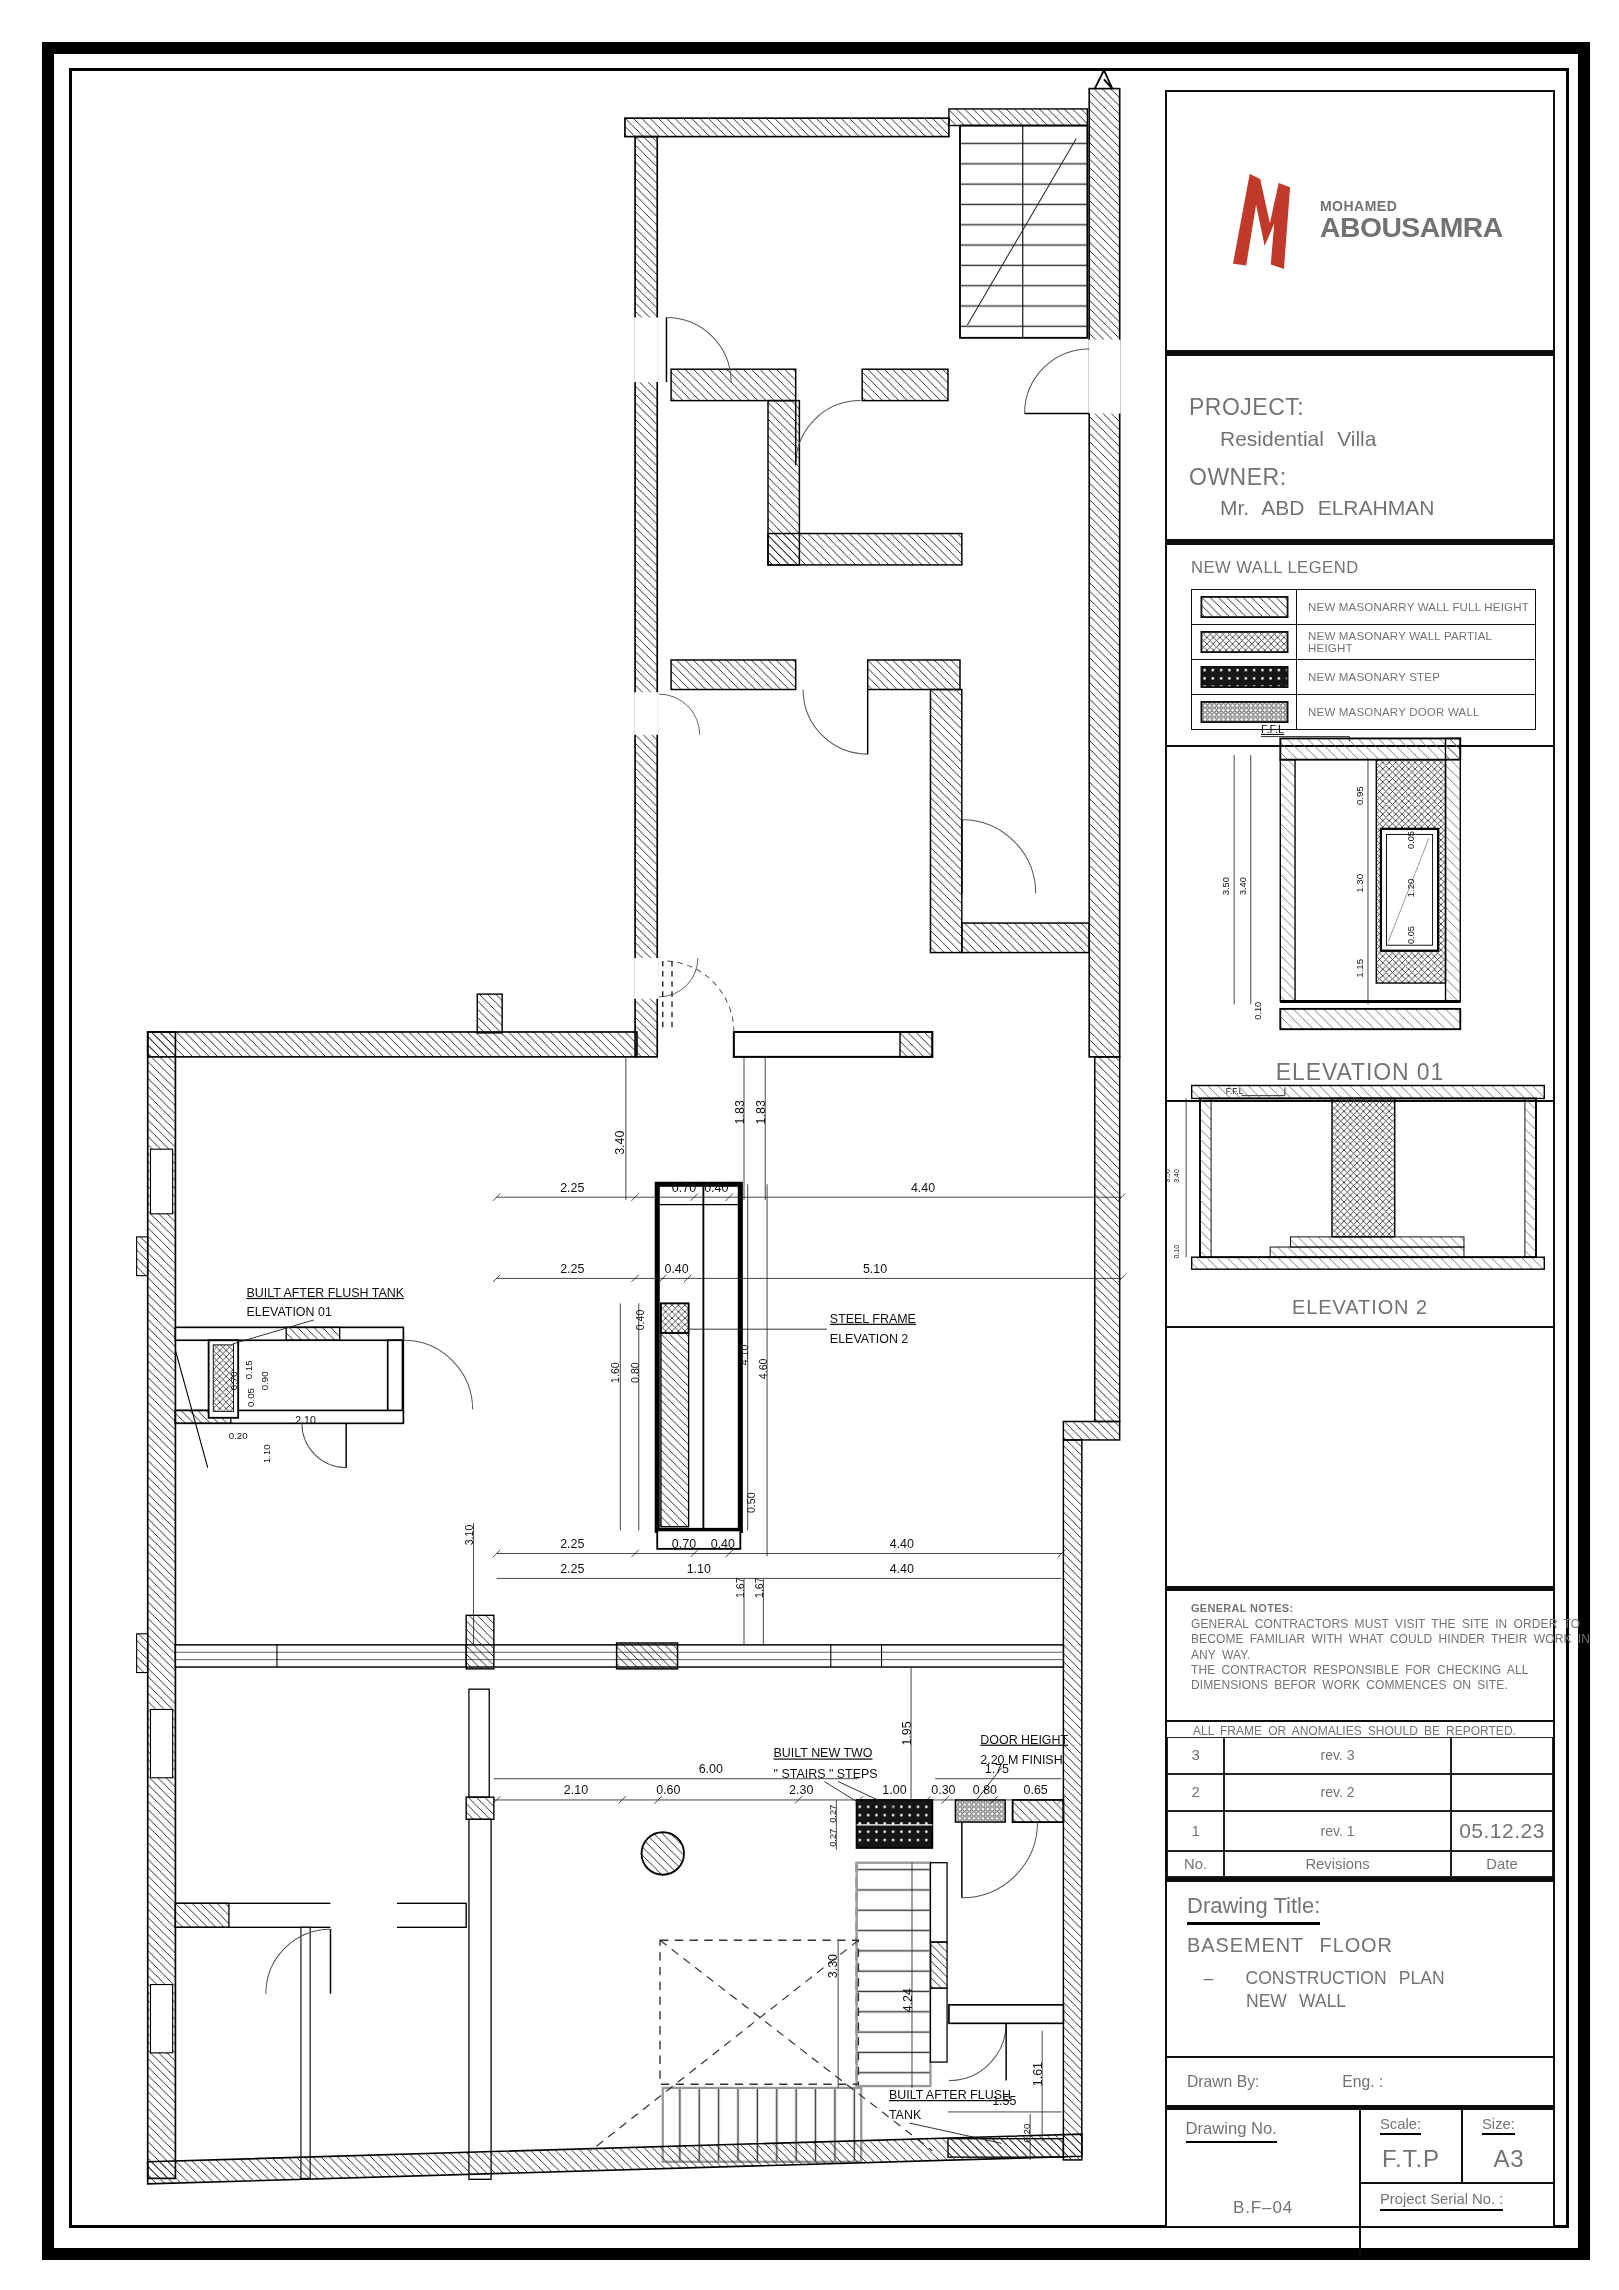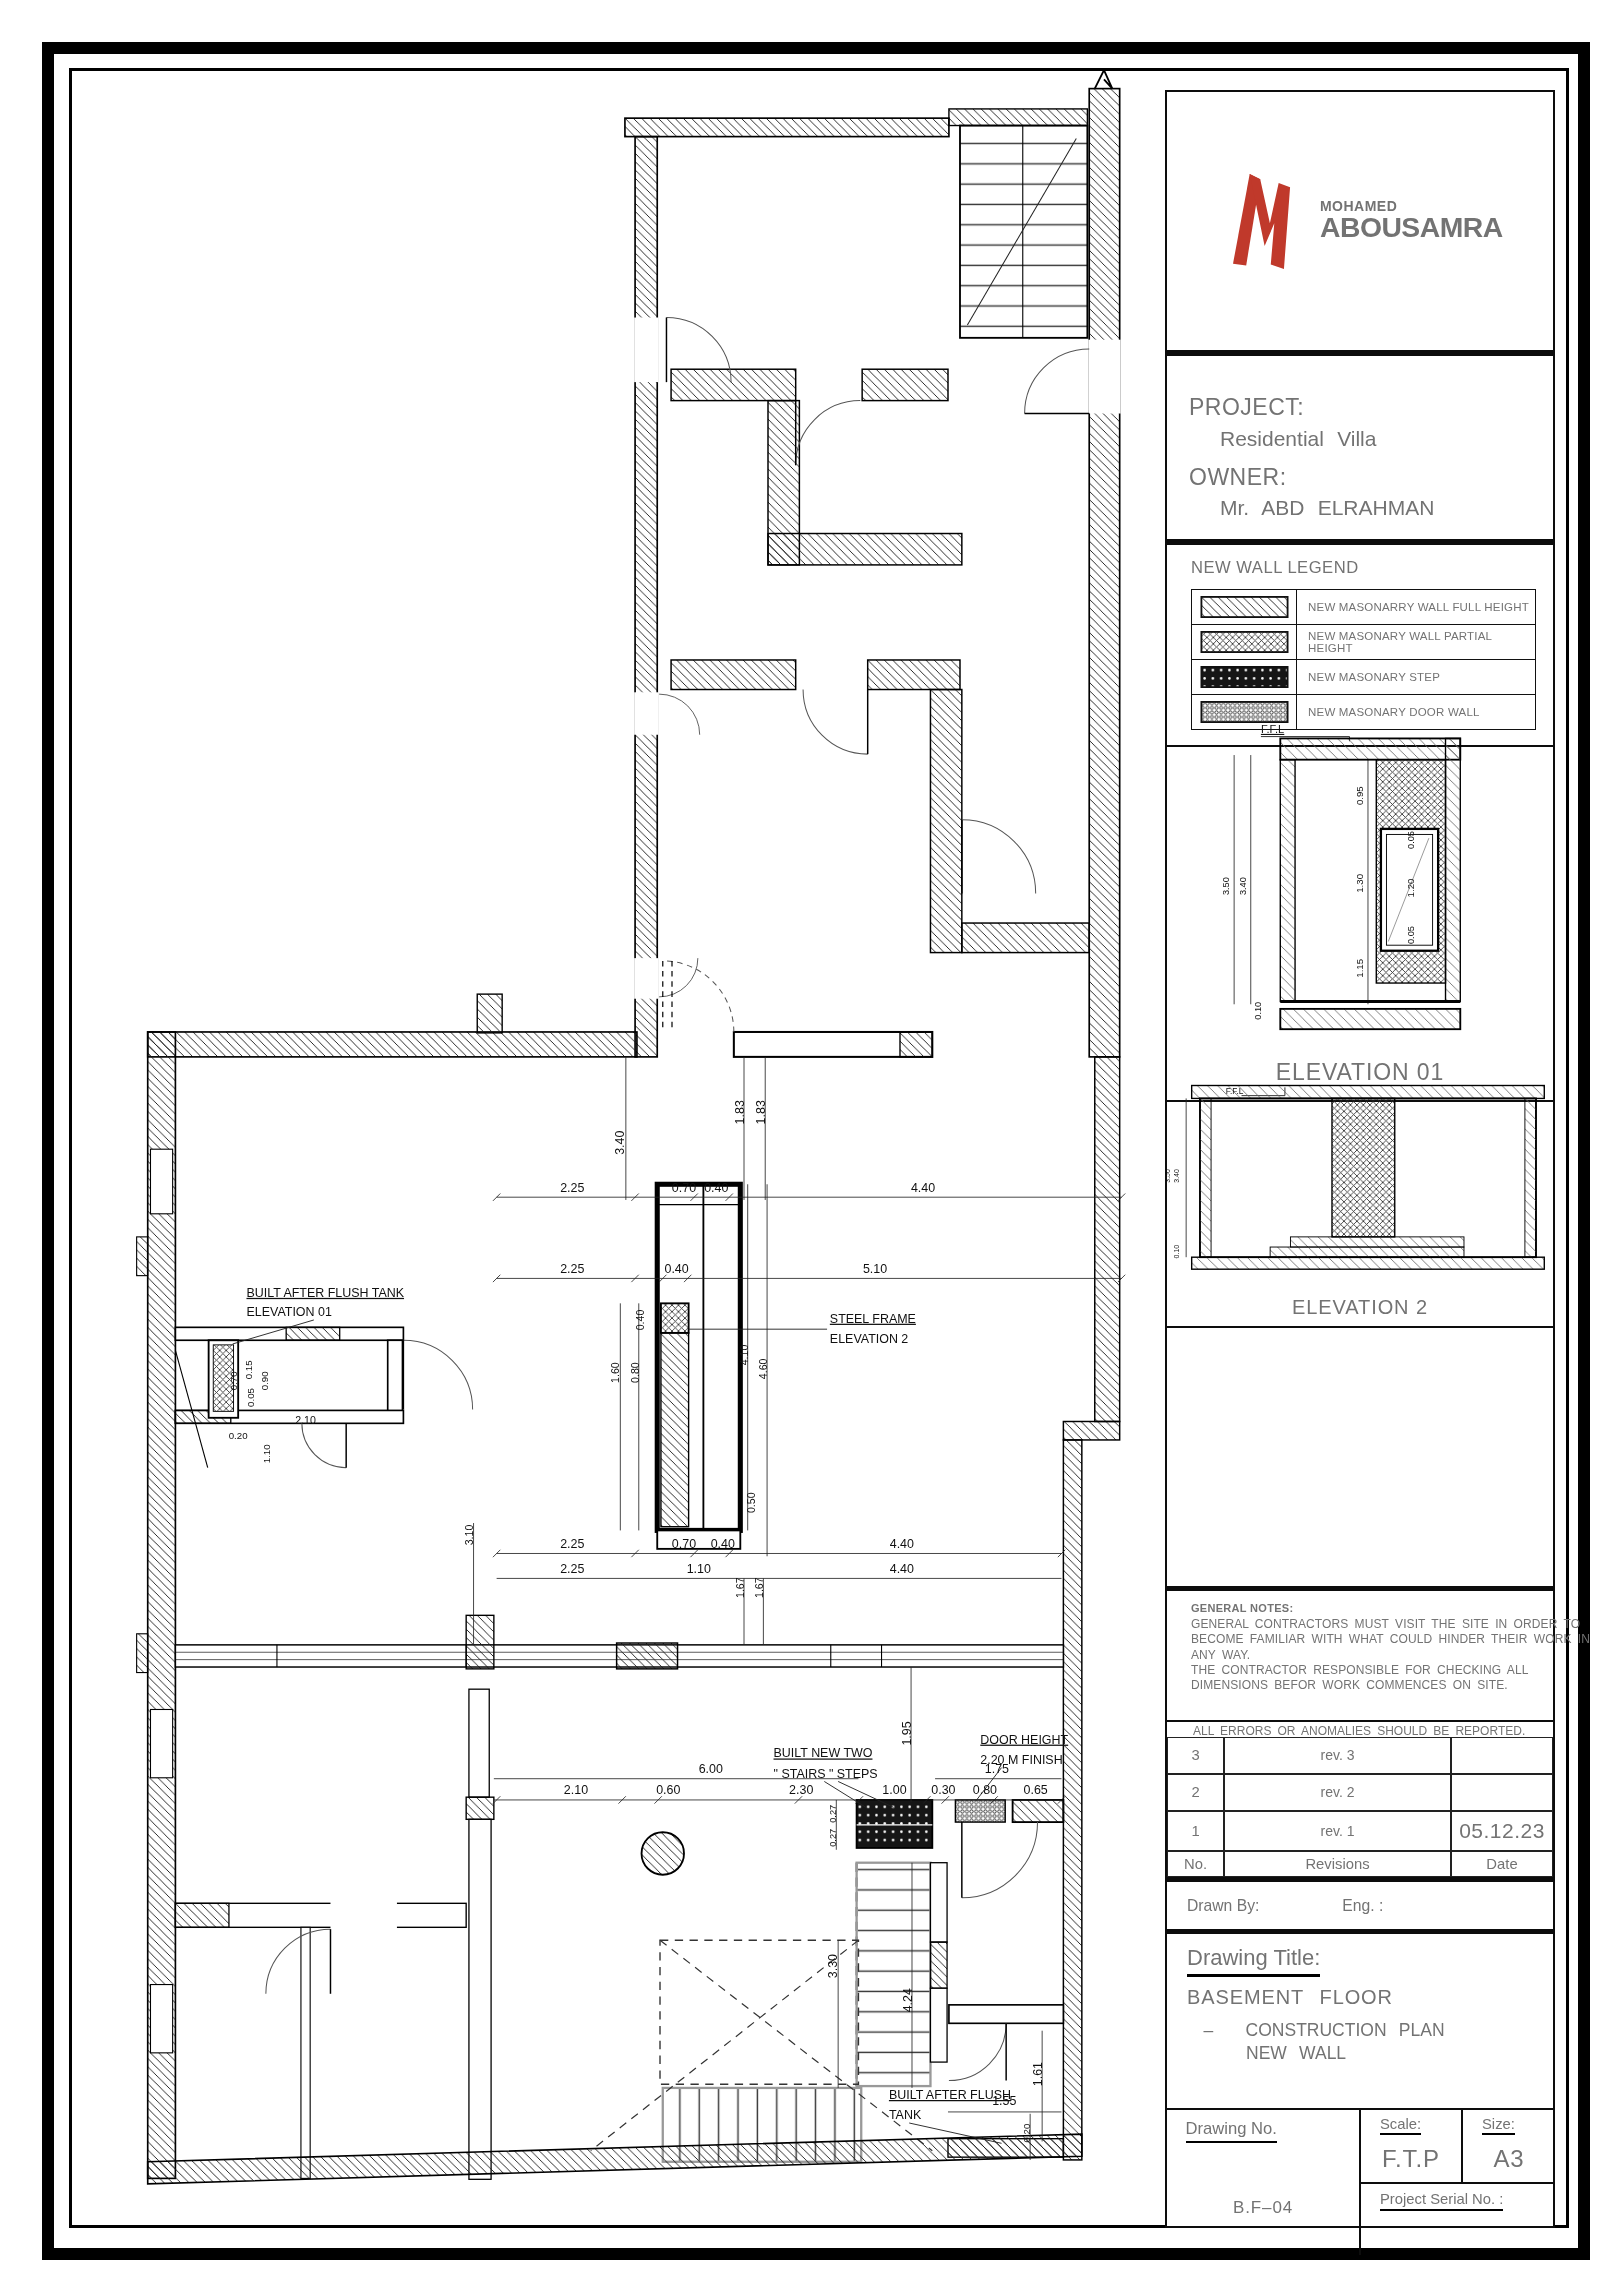--- a/index.html
+++ b/index.html
@@ -136,45 +136,45 @@
     <div class="tb-sec" id="tb-notes">
       <div class="notes-title">GENERAL NOTES:</div>
       <div class="notes-line">GENERAL CONTRACTORS MUST VISIT THE SITE IN ORDER TO</div>
       <div class="notes-line">BECOME FAMILIAR WITH WHAT COULD HINDER THEIR WORK IN</div>
       <div class="notes-line">ANY WAY.</div>
       <div class="notes-line">THE CONTRACTOR RESPONSIBLE FOR CHECKING ALL</div>
       <div class="notes-line">DIMENSIONS BEFOR WORK COMMENCES ON SITE.</div>
     </div>
 
     <div class="tb-sec" id="tb-rev">
-      <div class="rev-note">ALL ERRORS OR ANOMALIES SHOULD BE REPORTED.</div>
+      <div class="rev-note">ALL FRAME OR ANOMALIES SHOULD BE REPORTED.</div>
       <div class="rev-cell">3</div>
       <div class="rev-cell revtxt">rev. 3</div>
       <div class="rev-cell date"></div>
       <div class="rev-cell">2</div>
       <div class="rev-cell revtxt">rev. 2</div>
       <div class="rev-cell date"></div>
       <div class="rev-cell">1</div>
       <div class="rev-cell revtxt">rev. 1</div>
       <div class="rev-cell date">05.12.23</div>
       <div class="rev-cell hdr">No.</div>
       <div class="rev-cell hdr">Revisions</div>
       <div class="rev-cell hdr">Date</div>
     </div>
 
-    <div class="tb-sec" id="tb-drawnby">
-      <span class="dblabel">Drawn By:</span>
-      <span class="dblabel">Eng. :</span>
-    </div>
-
     <div class="tb-sec" id="tb-dtitle">
       <div><span class="dtitle-label">Drawing Title:</span></div>
       <div class="dtitle-l1">BASEMENT FLOOR</div>
       <div class="dtitle-l2"><span class="dash">–</span><span>CONSTRUCTION PLAN</span></div>
       <div class="dtitle-l3">NEW WALL</div>
+    </div>
+
+    <div class="tb-sec" id="tb-drawnby">
+      <span class="dblabel">Drawn By:</span>
+      <span class="dblabel">Eng. :</span>
     </div>
 
     <div class="tb-sec" id="tb-bottom">
       <div class="cellA">
         <span class="ulabel">Drawing No.</span>
         <div class="bigval" style="top:88px;">B.F–04</div>
       </div>
       <div class="cellB">
         <span class="ulabel sm">Scale:</span>
         <div class="bigval" style="top:35px;font-size:24px;">F.T.P</div>

